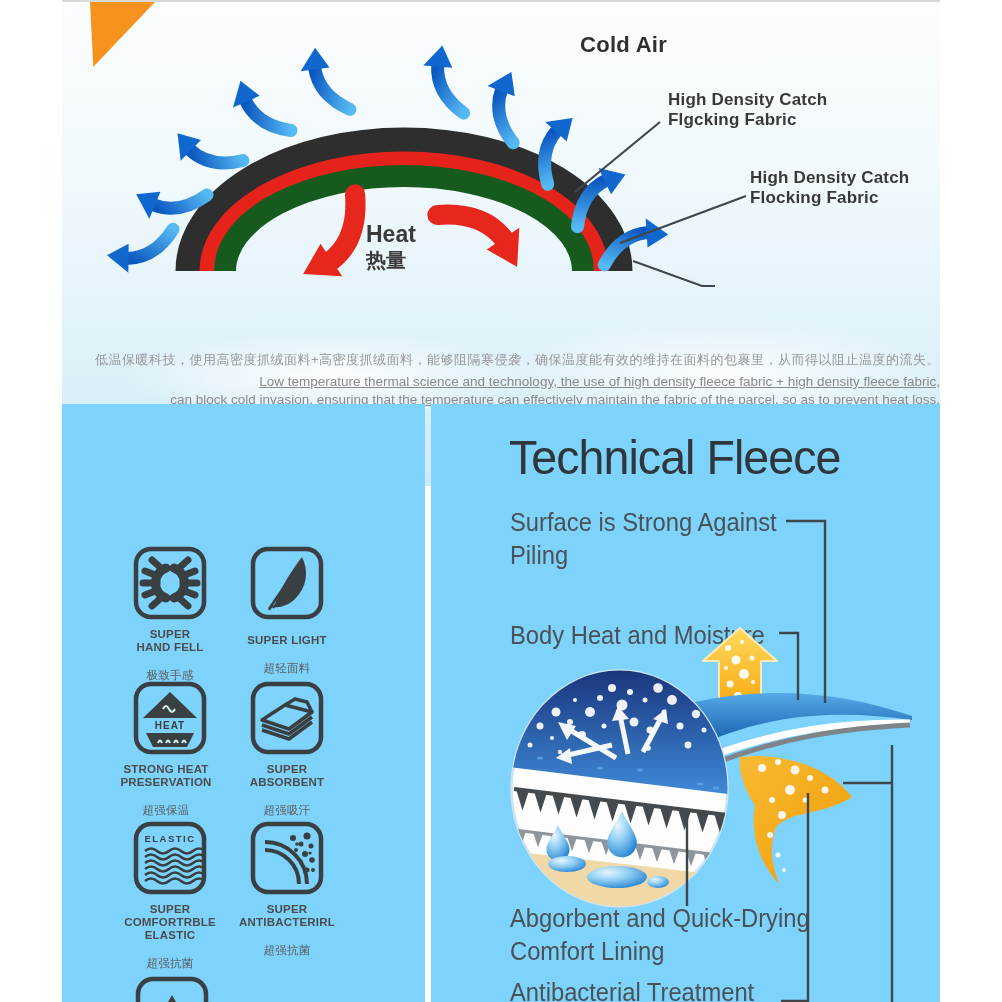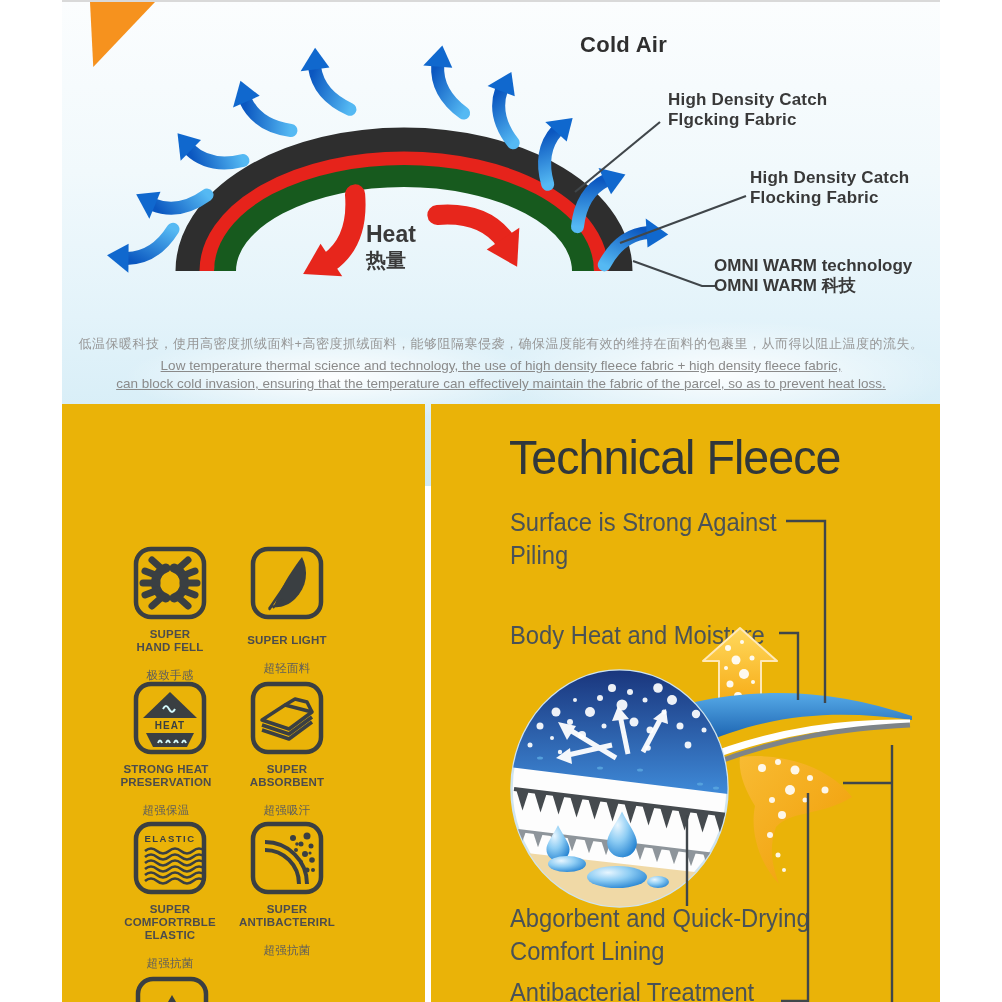--- a/index.html
+++ b/index.html
@@ -21,21 +21,21 @@
   .hd{font-size:17px;font-weight:bold;color:#393939;line-height:20px;letter-spacing:.2px;}
   .hd1{left:668px;top:90px;}
   .hd2{left:750px;top:168px;}
   .omni{left:714px;top:256px;font-size:17px;font-weight:bold;color:#393939;line-height:20px;}
   .heat-en{left:366px;top:221px;font-size:23px;font-weight:bold;color:#3a3a3a;}
   .heat-zh{left:366px;top:247px;font-size:20px;font-weight:bold;color:#3a3a3a;}
   .caption{left:62px;top:333px;width:878px;text-align:center;}
   .caption .zh{font-size:13px;color:#979797;letter-spacing:.5px;margin-bottom:4px;}
   .caption .en{font-size:13.5px;color:#8a8a8a;line-height:18px;text-decoration:underline;}
   
-  .panel{background:#eab308;overflow:hidden;}
+  .panel{background:#7dd3fc;overflow:hidden;}
   .panel.left{left:62px;top:404px;width:363px;height:598px;}
   .panel.right{left:431px;top:404px;width:509px;height:598px;}
   .icell{position:absolute;width:76px;height:76px;}
   .flabel{position:absolute;width:140px;text-align:center;font-size:11.5px;font-weight:bold;
           color:#4c4c4c;line-height:13px;letter-spacing:.2px;}
   .flabel .zh{font-weight:normal;color:#5d5d5d;margin-top:15px;}
   .rp-title{left:509px;top:429px;font-size:49px;color:#30373b;letter-spacing:-1px;
             transform:scaleX(.95);transform-origin:left top;}
   .rp-sub{font-size:25px;color:#4a5256;line-height:33px;transform:scaleX(.95);
           transform-origin:left top;}
@@ -110,29 +110,25 @@
     <div class="abs coldair" style="left:518px;top:30px;">Cold Air</div>
 
     <div class="abs hd hd1" style="left:606px;top:88px;">
       <div>High Density Catch</div>
       <div>Flgcking Fabric</div>
     </div>
     <div class="abs hd hd2" style="left:688px;top:166px;">
       <div>High Density Catch</div>
       <div>Flocking Fabric</div>
     </div>
-    <div class="abs omni" style="left:652px;top:254px;">
-      <div>OMNI WARM technology</div>
-      <div>OMNI WARM 科技</div>
-    </div>
 
     <div class="abs heat-en" style="left:304px;top:219px;">Heat</div>
     <div class="abs heat-zh" style="left:304px;top:245px;">热量</div>
 
-    <div class="abs caption" style="left:0;top:333px;width:878px;">
+    <div class="abs caption" style="left:0;top:349px;width:878px;text-align:right;">
       <div class="zh">低温保暖科技，使用高密度抓绒面料+高密度抓绒面料，能够阻隔寒侵袭，确保温度能有效的维持在面料的包裹里，从而得以阻止温度的流失。</div>
       <div class="en">Low temperature thermal science and technology, the use of high density fleece fabric + high density fleece fabric,</div>
       <div class="en">can block cold invasion, ensuring that the temperature can effectively maintain the fabric of the parcel, so as to prevent heat loss.</div>
     </div>
   </div>
 
   <div class="abs tri"></div>
 
   <div class="abs panel left">
 

